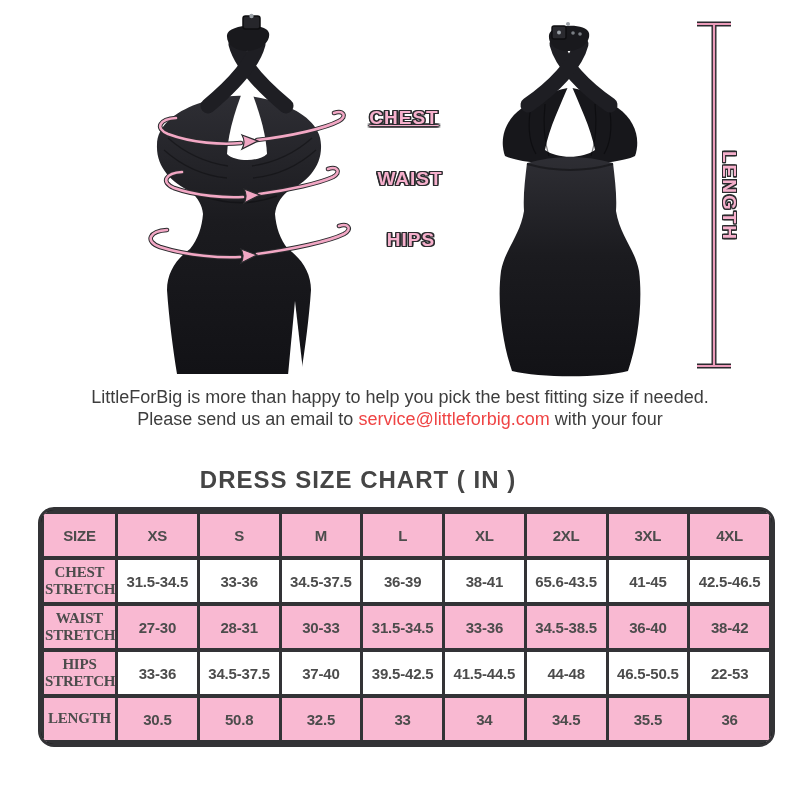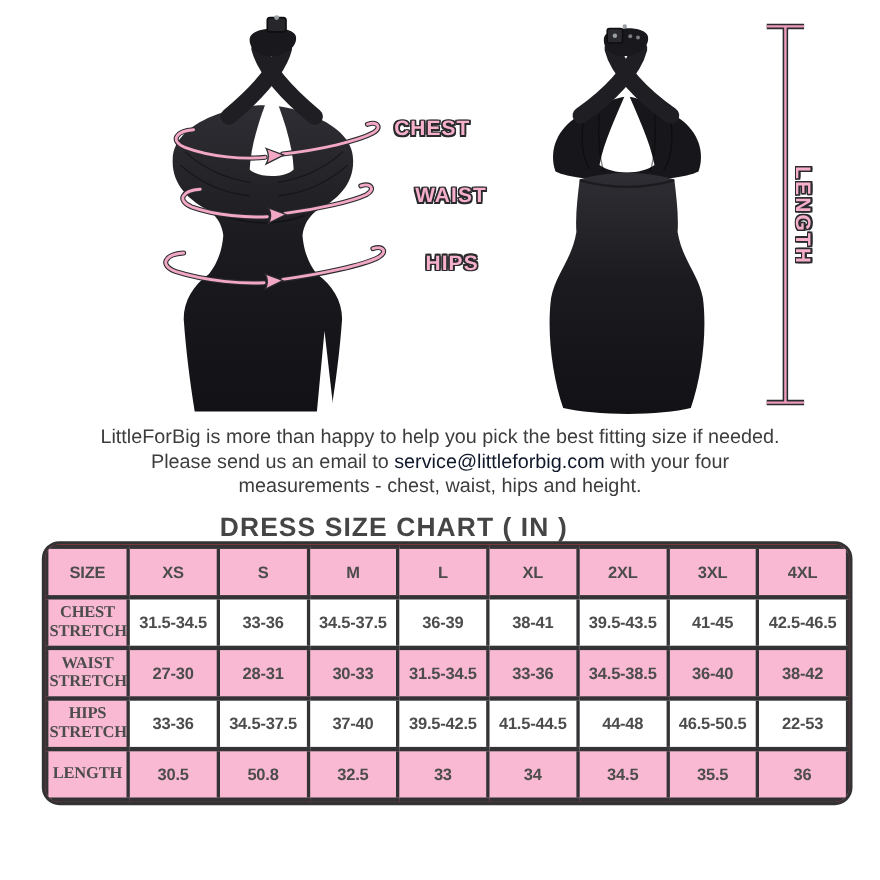--- a/index.html
+++ b/index.html
@@ -9,34 +9,34 @@
 
   
   .measure-label{
     position:absolute;font-weight:bold;font-size:19px;letter-spacing:1px;
     color:#f6b0cc;text-align:center;width:110px;
     text-shadow:-1.4px -1.4px 0 #2b2b2e, 1.4px -1.4px 0 #2b2b2e,
                 -1.4px 1.4px 0 #2b2b2e, 1.4px 1.4px 0 #2b2b2e,
                 0 -1.4px 0 #2b2b2e, 0 1.4px 0 #2b2b2e,
                 -1.4px 0 0 #2b2b2e, 1.4px 0 0 #2b2b2e;
   }
-  .label-chest{left:338px;top:107px;}
+  .label-chest{left:349px;top:107px;text-decoration:underline;}
   .label-waist{left:355px;top:168px;}
   .label-hips{left:356px;top:229px;}
   .label-length{left:674px;top:185px;transform:rotate(90deg);letter-spacing:2px;}
 
   .note{position:absolute;left:0;top:386px;width:800px;text-align:center;
         font-size:18px;line-height:22px;color:#3d3d3d;margin:0;}
-  .note .email{color:#0f172a;}
+  .note .email{color:#ef4444;}
 
   .chart-title{position:absolute;left:0;top:466px;width:716px;text-align:center;
         font-size:24px;font-weight:bold;letter-spacing:1px;color:#454545;margin:0;}
 
-  .table-wrap{position:absolute;left:38px;top:492px;width:731px;
-        border:3px solid #333336;border-radius:16px;overflow:hidden;background:#ef4444;}
+  .table-wrap{position:absolute;left:38px;top:507px;width:731px;
+        border:3px solid #333336;border-radius:16px;overflow:hidden;background:#000000;}
   table.size-chart{border-collapse:collapse;width:100%;table-layout:fixed;}
   table.size-chart td{
         border:3px solid #333336;border-top-width:4px;border-bottom-width:4px;
         height:42px;text-align:center;vertical-align:middle;
         font-weight:bold;color:#4c4c4c;font-size:15px;letter-spacing:-0.2px;padding:0 1px;}
   table.size-chart col.c-label{width:74px;}
   td.cell-pink{background:#f9b9d2;}
   td.cell-white{background:#ffffff;}
   td.cell-header{font-size:17px;}
   td.cell-rowlabel{font-size:12.5px;line-height:1.15;letter-spacing:0;font-family:Liberation Serif, serif;}
@@ -167,21 +167,20 @@
   </svg>
 
   <div class="measure-label label-chest">CHEST</div>
   <div class="measure-label label-waist">WAIST</div>
   <div class="measure-label label-hips">HIPS</div>
   <div class="measure-label label-length">LENGTH</div>
 
   <p class="note">
     <span>LittleForBig is more than happy to help you pick the best fitting size if needed.</span><br>
     <span>Please send us an email to </span><span class="email">service@littleforbig.com</span><span> with your four</span><br>
-    <span>measurements - chest, waist, hips and height.</span>
   </p>
 
   <h2 class="chart-title">DRESS SIZE CHART ( IN )</h2>
 
   <div class="table-wrap">
     <table class="size-chart">
       <colgroup>
           <col class="c-label">
           <col>
           <col>
@@ -204,21 +203,21 @@
           <td class="cell-pink cell-header">3XL</td>
           <td class="cell-pink cell-header">4XL</td>
         </tr>
         <tr>
           <td class="cell-pink cell-rowlabel">CHEST STRETCH</td>
           <td class="cell-white">31.5-34.5</td>
           <td class="cell-white">33-36</td>
           <td class="cell-white">34.5-37.5</td>
           <td class="cell-white">36-39</td>
           <td class="cell-white">38-41</td>
-          <td class="cell-white">39.5-43.5</td>
+          <td class="cell-white">65.6-43.5</td>
           <td class="cell-white">41-45</td>
           <td class="cell-white">42.5-46.5</td>
         </tr>
         <tr>
           <td class="cell-pink cell-rowlabel">WAIST STRETCH</td>
           <td class="cell-pink">27-30</td>
           <td class="cell-pink">28-31</td>
           <td class="cell-pink">30-33</td>
           <td class="cell-pink">31.5-34.5</td>
           <td class="cell-pink">33-36</td>

